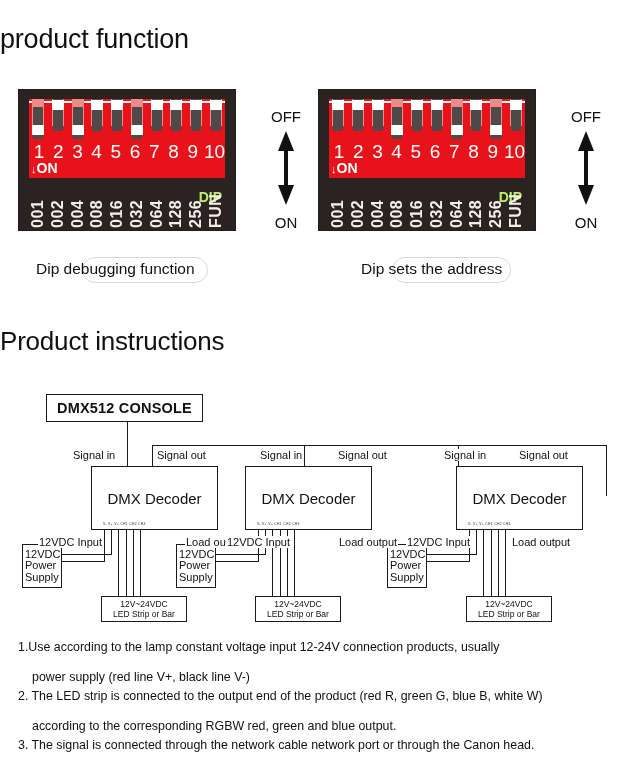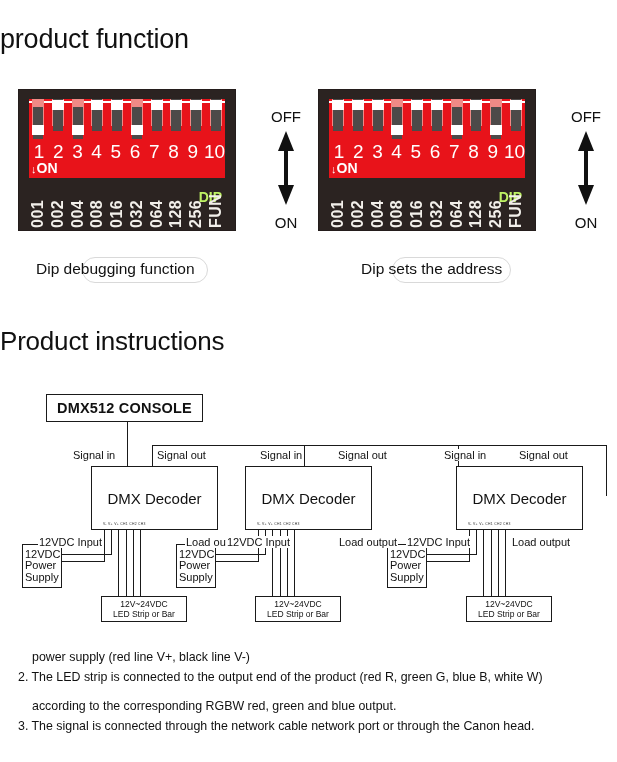--- a/index.html
+++ b/index.html
@@ -531,20 +531,21 @@
   </div>
 
   <div class="dbox strip-box" style="left:466px; top:216px; width:86px; height:26px;">
     <span>12V~24VDC</span>
     <span>LED Strip or Bar</span>
   </div>
 </div>
 
 <div id="instructions">
   <div>
+    <span class="item">1.Use according to the lamp constant voltage input 12-24V connection products, usually</span>
     <span class="cont">power supply (red line V+, black line V-)</span>
   </div>
   <div>
     <span class="item">2. The LED strip is connected to the output end of the product (red R, green G, blue B, white W)</span>
     <span class="cont">according to the corresponding RGBW red, green and blue output.</span>
   </div>
   <div>
     <span class="item">3. The signal is connected through the network cable network port or through the Canon head.</span>
   </div>
 </div>

